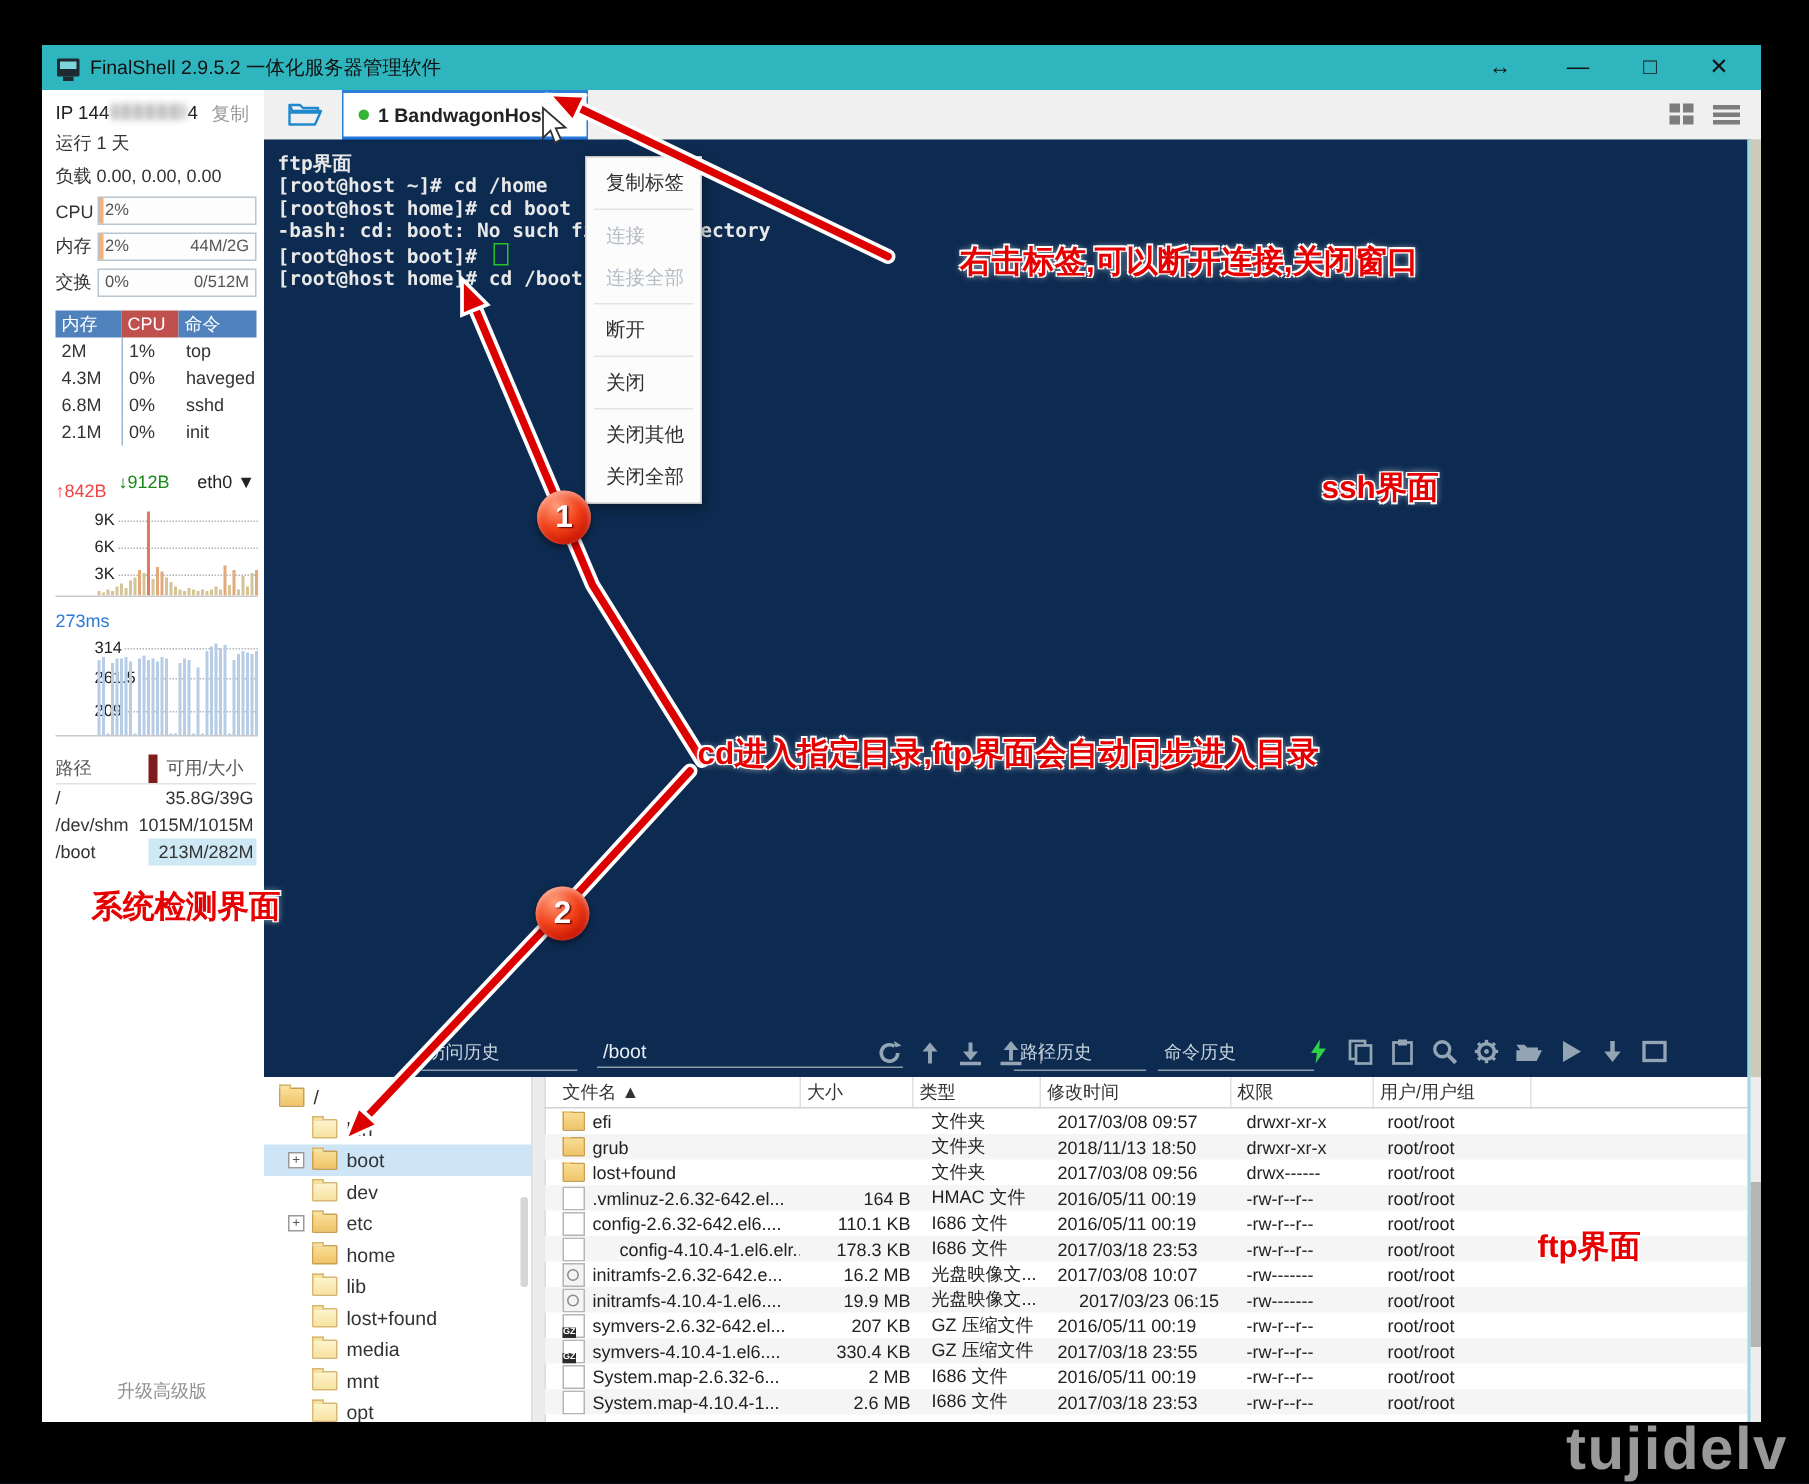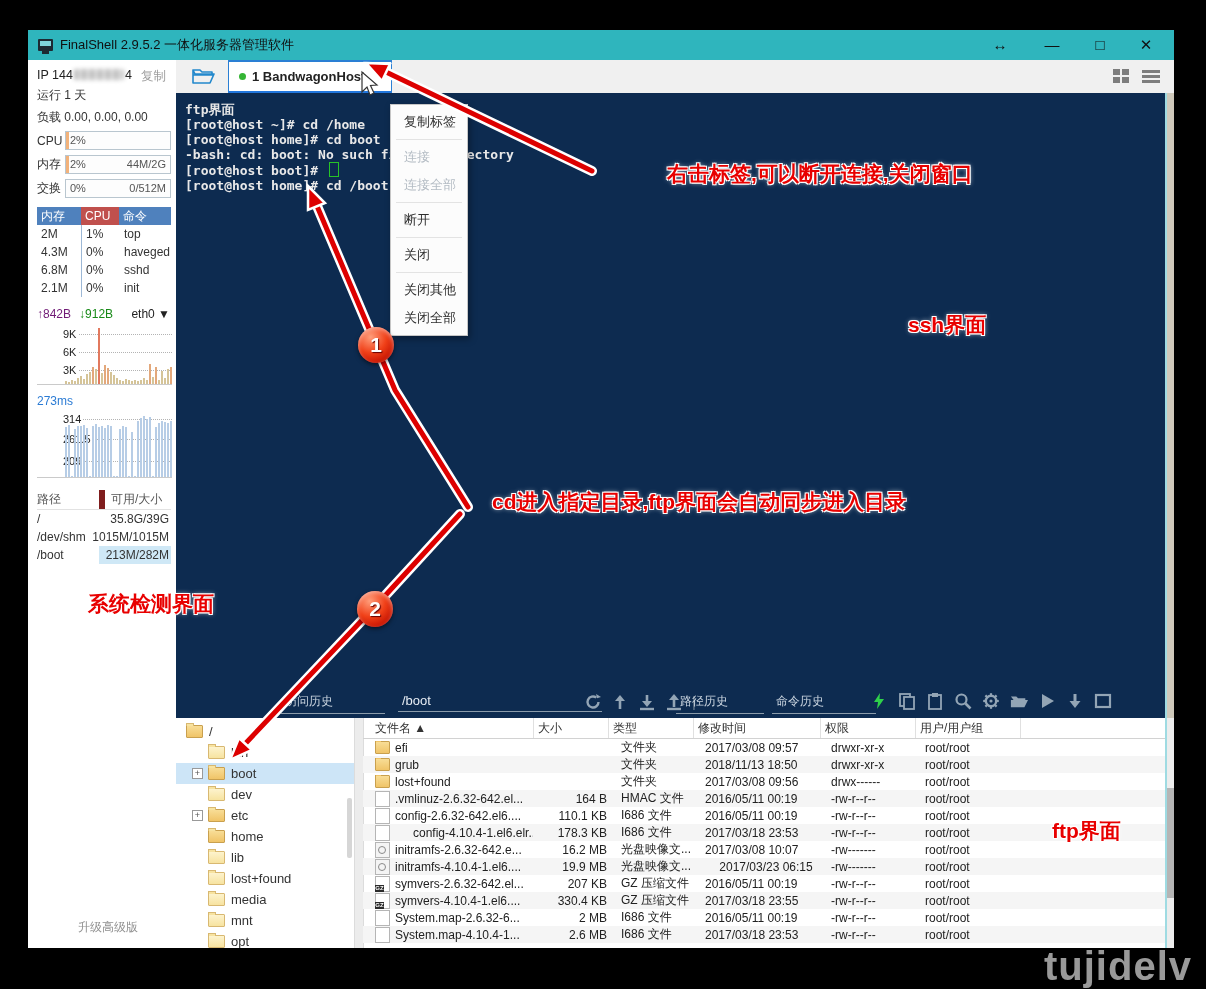--- a/index.html
+++ b/index.html
@@ -33,21 +33,21 @@
   .phead > div{color:#fff;padding-left:4px;}
   .ph-mem{width:40px;background:#4f81bd;}
   .ph-cpu{width:34px;background:#c0504d;}
   .ph-cmd{flex:1;background:#4f81bd;}
   .prow > div{padding-left:4px;}
   .pc-mem{width:40px;}
   .pc-cpu{width:34px;border-left:1px solid #9db8d6;}
   .pc-cmd{flex:1;}
   
   .nethead{margin:10px 6px 0 9px;display:flex;gap:8px;align-items:center;}
-  .nup{color:#701a75;} .ndown{color:#178a17;}
+  .nup{color:#ef4444;margin-top:13px;} .ndown{color:#178a17;}
   .niface{margin-left:auto;color:#222;}
   .graph{position:relative;margin:3px 4px 0 9px;height:60px;border-bottom:1px solid #cacaca;overflow:hidden;}
   .graph2{height:66px;}
   .gline{position:absolute;left:26px;right:0;border-top:1px dotted #b3b3b3;}
   .glabel{position:absolute;left:0;margin-top:-7px;font-size:11px;color:#222;background:#fff;padding-right:2px;}
   .bars{position:absolute;left:28px;right:1px;bottom:0;top:0;display:flex;align-items:flex-end;gap:1px;}
   .bar{width:2px;flex:none;}
   .pinglabel{margin:9px 6px 0 9px;color:#2b7bd4;}
   
   .dtable{margin:12px 5px 0 9px;}
@@ -123,21 +123,21 @@
   #treescroll{position:absolute;left:171px;top:80px;width:5px;height:60px;background:#d6d6d6;border-radius:2px;}
   
   #ctxmenu{position:absolute;left:362px;top:74px;width:76px;background:#fcfcfc;border:1px solid #c6c6c6;
     box-shadow:2px 3px 7px rgba(0,0,0,.35);padding:3px 0;z-index:20;}
   .mitem{font-size:13px;color:#2e2e2e;padding:5px 0 5px 13px;white-space:nowrap;}
   .mitem.dis{color:#b4bcc4;}
   .msep{border-top:1px solid #e3e3e3;margin:3px 5px;}
   
   #overlay{position:absolute;left:0;top:0;width:1206px;height:989px;pointer-events:none;z-index:50;}
   .redtext{position:absolute;color:#e80000;font-weight:bold;font-size:21px;white-space:nowrap;
-    text-shadow:-1px -1px 0 #fff,1px -1px 0 #fff,-1px 1px 0 #fff,1px 1px 0 #fff,0 0 5px rgba(255,255,255,.9);margin-left:27px;}
+    text-shadow:-1px -1px 0 #fff,1px -1px 0 #fff,-1px 1px 0 #fff,1px 1px 0 #fff,0 0 5px rgba(255,255,255,.9);}
   .badge{position:absolute;width:36px;height:36px;border-radius:50%;
     background:radial-gradient(circle at 35% 28%,#ff9d7a 0%,#f04018 45%,#c21000 80%,#8f0c00 100%);
     box-shadow:inset 0 2px 4px rgba(255,255,255,.5),0 2px 4px rgba(0,0,0,.5);
     color:#fff;font-size:21px;font-weight:bold;text-align:center;line-height:36px;
     text-shadow:1px 1px 1px #600;}
   #watermark{position:absolute;right:14px;bottom:0px;color:#999;font-size:40px;font-weight:bold;letter-spacing:1px;}
 </style>
 </head>
 <body>
 

